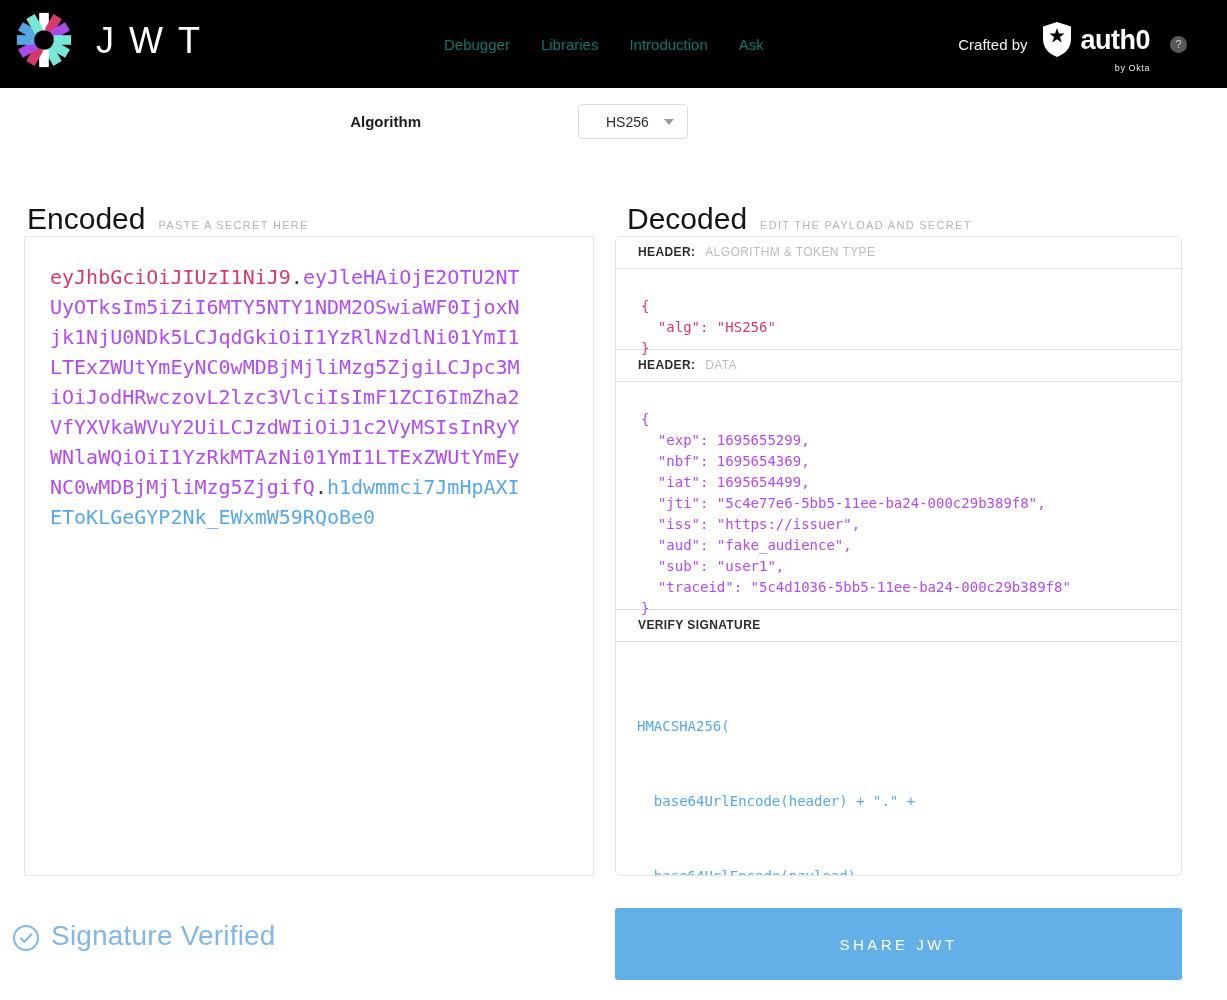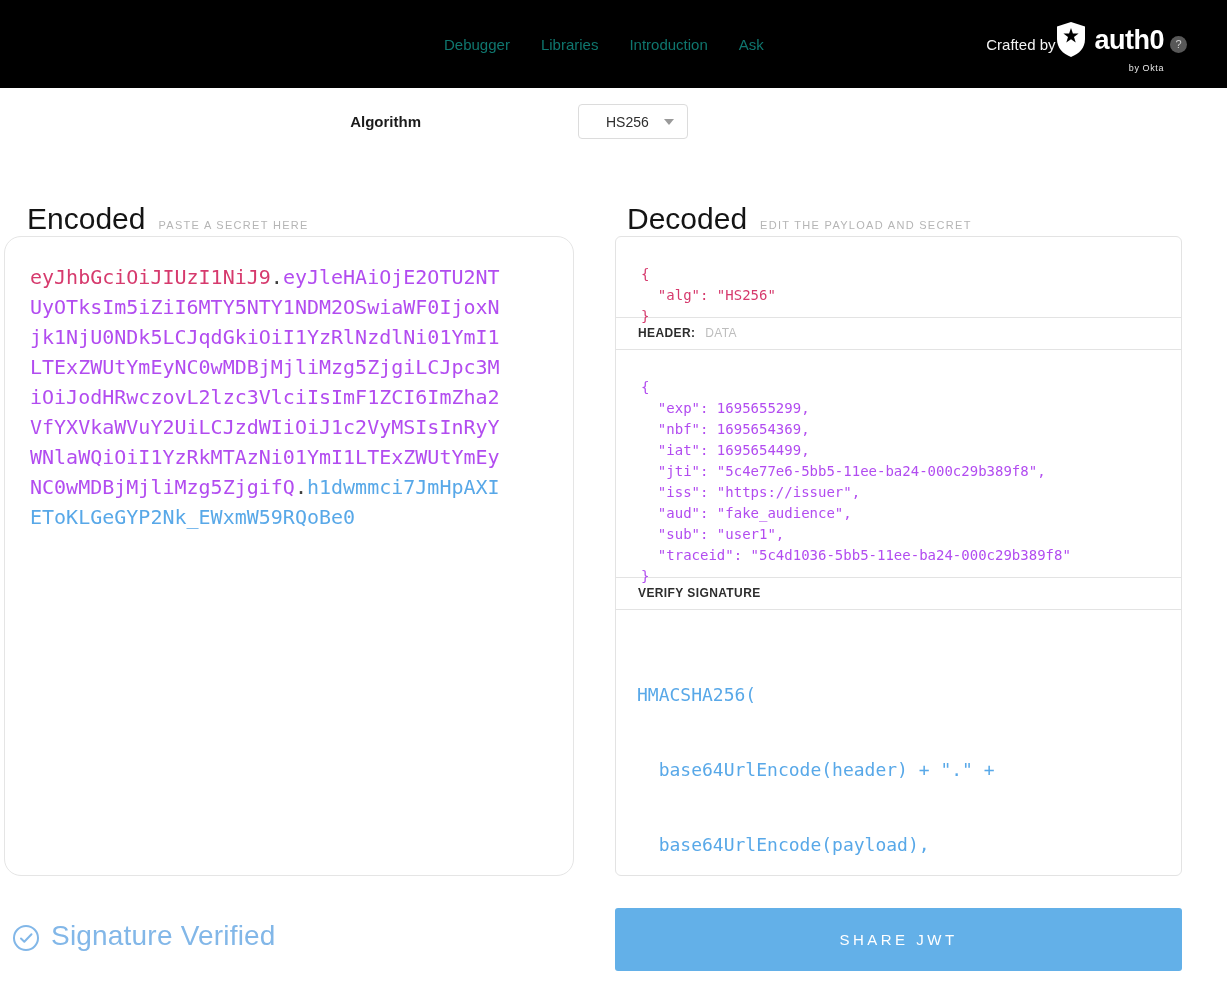--- a/index.html
+++ b/index.html
@@ -8,73 +8,92 @@
     font-family:"Liberation Sans", sans-serif;overflow:hidden;
     -webkit-font-smoothing:antialiased;
   }
   
   .navbar{position:absolute;left:0;top:0;width:1227px;height:88px;background:#000;}
   .brand{position:absolute;left:16px;top:12px;display:flex;align-items:center;}
   .brand-burst{width:56px;height:56px;}
   .brand-word{color:#fff;font-size:36px;font-weight:500;letter-spacing:15px;margin-left:24px;margin-top:2px;}
   .nav-links{position:absolute;left:444px;top:0;height:88px;display:flex;align-items:center;gap:31px;}
   .nav-link{color:#0f766e;font-size:15px;cursor:pointer;white-space:nowrap;}
-  .crafted{position:absolute;right:40px;top:0;height:88px;display:flex;align-items:center;}
+  .crafted{position:absolute;right:40px;top:0;height:88px;display:flex;align-items:center;gap:14px;}
   .crafted-label{color:#f4f4f4;font-size:15px;}
   .auth0-lockup{position:relative;display:flex;align-items:center;gap:7px;padding-bottom:8px;}
   .auth0-word{color:#fff;font-size:27px;font-weight:700;letter-spacing:-0.5px;}
   .auth0-tag{position:absolute;right:0;bottom:-7px;color:#e8e8e8;font-size:9px;letter-spacing:0.6px;}
   .help-badge{width:17px;height:17px;border-radius:50%;background:#585858;color:#cfcfcf;
     font-size:11px;line-height:17px;text-align:center;cursor:pointer;margin-left:6px;}
   
   .algo-row{position:absolute;left:0;top:104px;width:1080px;height:36px;}
   .algo-label{position:absolute;right:659px;top:9px;font-size:15px;font-weight:700;color:#1b1b1b;}
   .algo-select{position:absolute;left:578px;top:0;width:110px;height:35px;background:#fff;
     border:1px solid #dcdcdc;border-radius:4px;box-sizing:border-box;cursor:pointer;
     display:flex;align-items:center;padding-left:27px;font-size:14px;color:#2e2e2e;}
   .chev{position:absolute;right:13px;top:14px;width:0;height:0;border-left:5px solid transparent;
     border-right:5px solid transparent;border-top:6px solid #9a9a9a;}
   
   .col-title{position:absolute;top:178px;display:flex;align-items:baseline;margin-top:24px;}
   .col-title .big{font-size:30px;color:#141414;font-weight:400;}
   .col-title .hint{font-size:11px;color:#b5b5b5;letter-spacing:1.3px;margin-left:13px;font-weight:400;}
   
-  .encoded-box{position:absolute;left:4px;top:236px;width:570px;height:640px;background:#fff;
-    border:1px solid #e5e5e5;border-radius:17px;box-sizing:border-box;cursor:text;}
+  .encoded-box{position:absolute;left:24px;top:236px;width:570px;height:640px;background:#fff;
+    border:1px solid #e5e5e5;border-radius:2px;box-sizing:border-box;cursor:text;}
   .token{margin:25px 0 0 25px;width:471px;font-family:"DejaVu Sans Mono", monospace;
     font-size:20px;line-height:30px;word-break:break-all;white-space:normal;}
   .tok-h{color:#d63a6d;}
   .tok-dot{color:#3f3f3f;}
   .tok-p{color:#b24cf0;}
   .tok-s{color:#58a8e8;}
   
   .decoded-panel{position:absolute;left:615px;top:236px;width:567px;height:640px;background:#fff;
     border:1px solid #e3e3e3;border-radius:6px;box-sizing:border-box;overflow:hidden;}
   .sec-label{height:31px;line-height:31px;padding-left:22px;font-size:12px;letter-spacing:0.4px;
     border-bottom:1px solid #e3e3e3;background:#fff;white-space:nowrap;}
   .sec-label.mid{border-top:1px solid #e3e3e3;}
   .sec-label .dark{color:#2d2d2d;font-weight:700;}
   .sec-label .light{color:#bdbdbd;font-weight:400;margin-left:6px;}
   .json-block{font-family:"DejaVu Sans Mono", monospace;font-size:14px;line-height:21px;
     white-space:pre;padding:27px 0 0 25px;cursor:text;box-sizing:border-box;}
   .json-header{height:80px;color:#d63a6d;}
   .json-payload{height:227px;color:#b24cf0;}
-  .verify-content{font-family:"DejaVu Sans Mono", monospace;font-size:18px;line-height:25px;
+  .verify-content{font-family:"DejaVu Sans Mono", monospace;font-size:14px;line-height:25px;
     color:#58a8e8;white-space:pre;padding:22px 0 0 21px;}
   
   .status-row{position:absolute;left:12px;top:920px;display:flex;align-items:flex-end;}
   .status-row .txt{color:#82b7e8;font-size:28px;font-weight:500;margin-left:11px;letter-spacing:0.2px;}
-  .share-btn{position:absolute;left:615px;top:908px;width:567px;height:63px;background:#63b0e8;
+  .share-btn{position:absolute;left:615px;top:908px;width:567px;height:72px;background:#63b0e8;
     border:none;border-radius:3px;color:#fff;font-family:"Liberation Sans", sans-serif;
     font-size:15px;letter-spacing:3.5px;cursor:pointer;font-weight:500;}
 </style>
 </head>
 <body>
 
 <div class="navbar">
+  <div class="brand">
+    <svg class="brand-burst" viewBox="0 0 64 64">
+      <g>
+        <rect x="26.5" y="1" width="11" height="20" fill="#ffffff" transform="rotate(0 32 32)"></rect>
+        <rect x="26.5" y="1" width="11" height="20" fill="#d63a6d" transform="rotate(30 32 32)"></rect>
+        <rect x="26.5" y="1" width="11" height="20" fill="#a94ae8" transform="rotate(60 32 32)"></rect>
+        <rect x="26.5" y="1" width="11" height="20" fill="#79e7d6" transform="rotate(90 32 32)"></rect>
+        <rect x="26.5" y="1" width="11" height="20" fill="#79e7d6" transform="rotate(120 32 32)"></rect>
+        <rect x="26.5" y="1" width="11" height="20" fill="#79e7d6" transform="rotate(150 32 32)"></rect>
+        <rect x="26.5" y="1" width="11" height="20" fill="#ffffff" transform="rotate(180 32 32)"></rect>
+        <rect x="26.5" y="1" width="11" height="20" fill="#d63a6d" transform="rotate(210 32 32)"></rect>
+        <rect x="26.5" y="1" width="11" height="20" fill="#a94ae8" transform="rotate(240 32 32)"></rect>
+        <rect x="26.5" y="1" width="11" height="20" fill="#55a7e3" transform="rotate(270 32 32)"></rect>
+        <rect x="26.5" y="1" width="11" height="20" fill="#55a7e3" transform="rotate(300 32 32)"></rect>
+        <rect x="26.5" y="1" width="11" height="20" fill="#79e7d6" transform="rotate(330 32 32)"></rect>
+      </g>
+    </svg>
+    <span class="brand-word">JWT</span>
+  </div>
 
   <div class="nav-links">
     <span class="nav-link">Debugger</span>
     <span class="nav-link">Libraries</span>
     <span class="nav-link">Introduction</span>
     <span class="nav-link">Ask</span>
   </div>
 
   <div class="crafted">
     <span class="crafted-label">Crafted by</span>
@@ -108,20 +127,24 @@
 </div>
 
 <div class="encoded-box">
   <div class="token">
     <span class="tok-h">eyJhbGciOiJIUzI1NiJ9</span><span class="tok-dot">.</span><span class="tok-p">eyJleHAiOjE2OTU2NTUyOTksIm5iZiI6MTY5NTY1NDM2OSwiaWF0IjoxNjk1NjU0NDk5LCJqdGkiOiI1YzRlNzdlNi01YmI1LTExZWUtYmEyNC0wMDBjMjliMzg5ZjgiLCJpc3MiOiJodHRwczovL2lzc3VlciIsImF1ZCI6ImZha2VfYXVkaWVuY2UiLCJzdWIiOiJ1c2VyMSIsInRyYWNlaWQiOiI1YzRkMTAzNi01YmI1LTExZWUtYmEyNC0wMDBjMjliMzg5ZjgifQ</span><span class="tok-dot">.</span><span class="tok-s">h1dwmmci7JmHpAXIEToKLGeGYP2Nk_EWxmW59RQoBe0</span>
   </div>
 </div>
 
 <div class="decoded-panel">
 
+  <div class="sec-label">
+    <span class="dark">HEADER:</span>
+    <span class="light">ALGORITHM &amp; TOKEN TYPE</span>
+  </div>
   <div class="json-block json-header">{
   "alg": "HS256"
 }</div>
 
   <div class="sec-label mid">
     <span class="dark">HEADER:</span>
     <span class="light">DATA</span>
   </div>
   <div class="json-block json-payload">{
   "exp": 1695655299,

